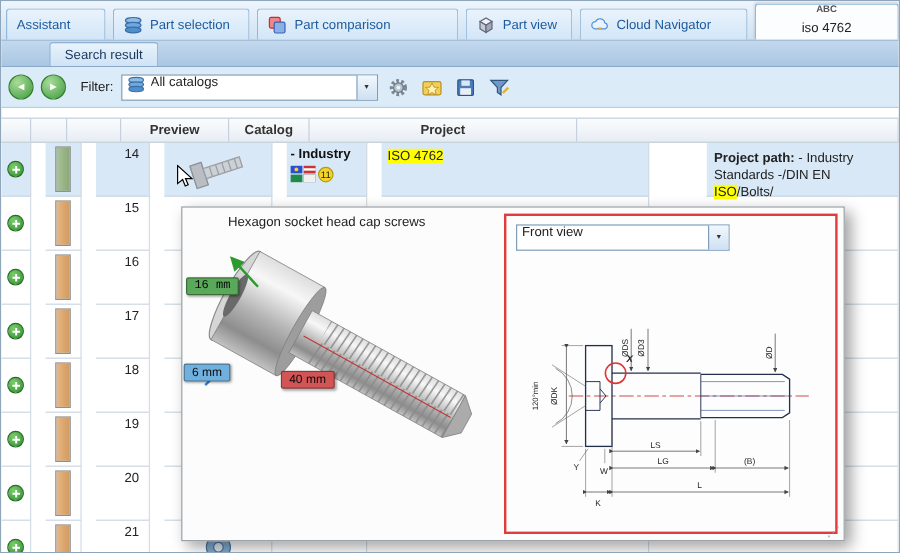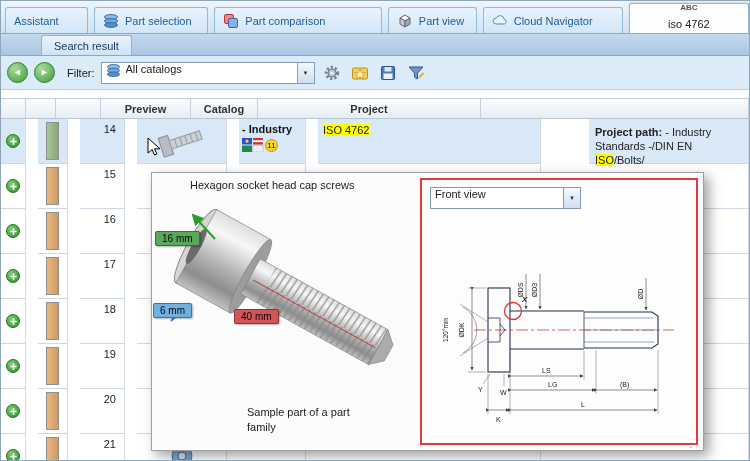--- a/index.html
+++ b/index.html
@@ -75,26 +75,26 @@
   .detail14 { padding:6px 6px; line-height:14px; }
   .frag { position:absolute; left:222px; top:15px; white-space:nowrap; color:#111; }
 
   
   .popup { position:absolute; left:150px; top:171px; width:553px; height:279px; background:#fcfcfd;
            border:1px solid #9aa0a6; box-shadow:5px 5px 12px rgba(0,0,0,.38); z-index:40; }
   .popup-title { position:absolute; left:38px; top:6px; color:#222; }
   .img3d { position:absolute; left:5px; top:22px; width:260px; height:215px; }
   .dimbadge { position:absolute; font-size:10px; padding:1px 6px; border-radius:2px; color:#0a0a0a;
               border:1px solid rgba(0,0,0,.35); box-shadow:1px 1px 2px rgba(0,0,0,.3); z-index:5; }
-  .db-green { background:#5aa85a; left:3px;  top:58px; }
+  .db-green { background:#5aa85a; left:3px;  top:58px;font-family:Liberation Mono, monospace; }
   .db-blue  { background:#6fb0de; left:1px;  top:130px; }
   .db-red   { background:#d25454; left:82px; top:136px; }
   .caption { position:absolute; left:95px; top:232px; width:160px; line-height:15px; color:#222; }
   .panel { position:absolute; left:268px; top:5px; width:278px; height:267px; border:2px solid #e23b3b; background:#fdfdfd; }
-  .combo-view { position:absolute; left:8px; top:7px; width:151px; }
+  .combo-view { position:absolute; left:8px; top:7px; width:178px; }
   .drawing { position:absolute; left:4px; top:32px; width:266px; height:226px; }
   .grip { position:absolute; right:3px; bottom:0; color:#9aa6b2; font-size:11px; }
 
   .cursor { position:absolute; left:146px; top:136px; z-index:50; }
   svg text { font-family:"Liberation Sans", sans-serif; }
 </style>
 </head>
 <body>
 
 <svg width="0" height="0" style="position:absolute">
@@ -485,24 +485,20 @@
           <line x1="48" y1="2" x2="188" y2="2" stroke="#c23535" stroke-width=".9"></line>
         </g>
         <line x1="58" y1="44" x2="36" y2="20" stroke="#2c9a2c" stroke-width="2" marker-end="url(#arrG)"></line>
         <line x1="30" y1="110" x2="14" y2="126" stroke="#3a7fd0" stroke-width="2"></line>
       </svg>
     </div>
     <span class="dimbadge db-green">16 mm</span>
     <span class="dimbadge db-blue">6 mm</span>
     <span class="dimbadge db-red">40 mm</span>
 
-    <div class="caption">
-      <div>Sample part of a part</div>
-      <div>family</div>
-    </div>
 
     <div class="panel">
       <div class="combo combo-view">
         <span class="val">Front view</span>
         <span class="arrowbtn">
             <span>▼</span>
           </span>
       </div>
       <div class="drawing">
         <svg width="266" height="226" viewBox="0 0 266 226">

